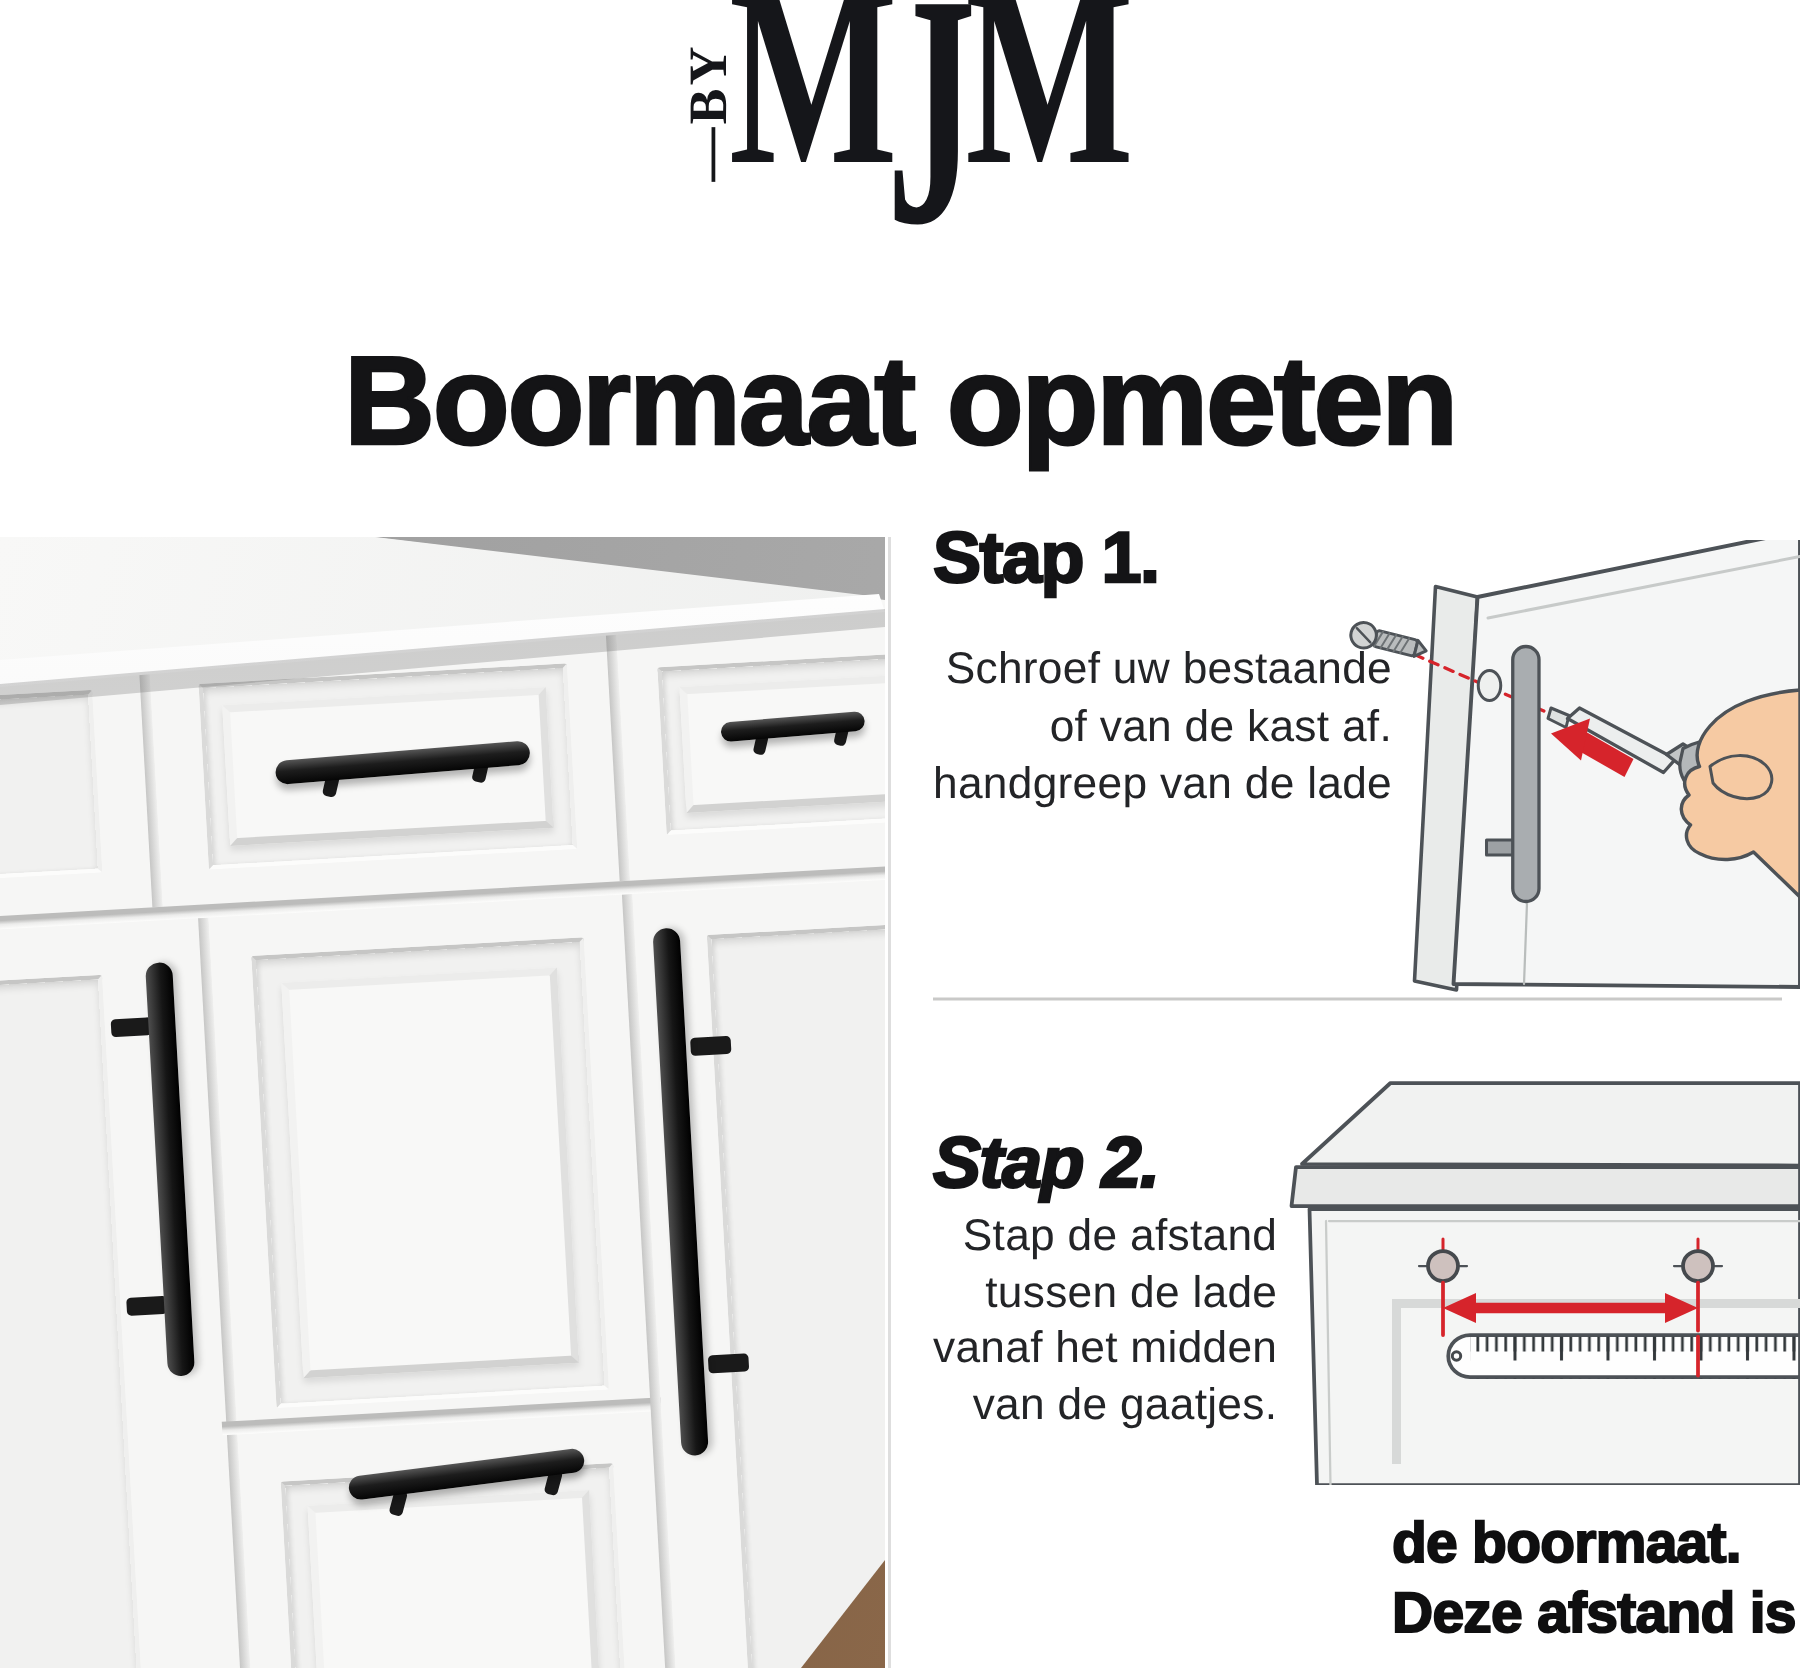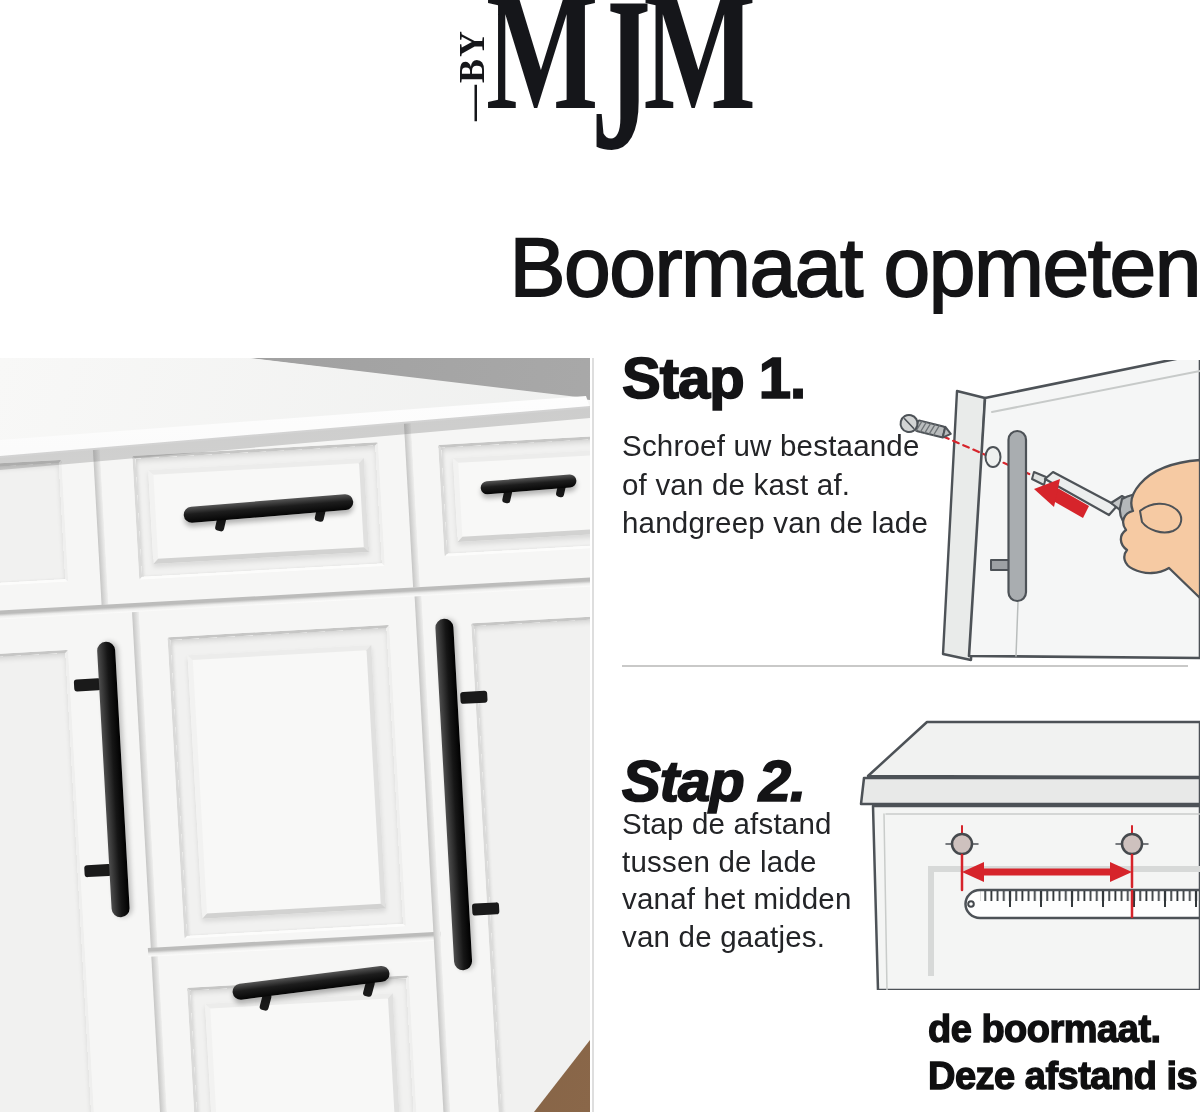--- a/index.html
+++ b/index.html
@@ -18,22 +18,22 @@
   }
   .logo-j { display:inline-block; transform:scaleY(1.30); transform-origin:50% 6%; }
   .logo-by {
     position:absolute; left:408px; top:54px; width:128px; text-align:center;
     font-family:"Liberation Serif", serif; font-weight:700;
     font-size:36px; letter-spacing:2px; color:#15161a;
     transform:rotate(-90deg);
   }
   
   .title {
-    position:absolute; left:0; right:0; top:219px; text-align:right;
-    font-size:84px; font-weight:400; letter-spacing:-1.5px;
+    position:absolute; left:0; right:0; top:219px; text-align:center;
+    font-size:84px; font-weight:700; letter-spacing:-1.5px;
     color:var(--heading-text,#141416); -webkit-text-stroke:1.8px var(--heading-text,#141416);
   }
   
   .photo { position:absolute; left:0; top:358px; width:590px; height:754px;
            overflow:hidden; background:#f7f7f6; }
   .wall  { position:absolute; inset:0;
            clip-path:polygon(248px 0, 590px 0, 590px 42px);
            background:linear-gradient(100deg,var(--wall-gray,#9b9b9b),#ababab); }
   .counter-top  { position:absolute; inset:0;
            clip-path:polygon(0 0, 250px 0, 586px 40px, 0 86px);
@@ -64,26 +64,26 @@
            background:linear-gradient(90deg,#4e4e4e 0%,#161616 55%,#000 100%);
            box-shadow:3px 0 5px rgba(0,0,0,.22); z-index:2; }
   .post  { position:absolute; background:#1a1a1a; z-index:1; border-radius:3px; }
   .floor { position:absolute; inset:0; z-index:5;
            clip-path:polygon(534px 754px, 590px 682px, 590px 754px);
            background:linear-gradient(110deg,#94724f,var(--wood-floor,#7c5d41) 55%,#8a6749); }
   .photo-divider { position:absolute; left:592px; top:358px; width:2px; height:754px;
            background:#dedede; }
   
   .step-heading {
-    position:absolute; left:622px; font-size:58px; font-weight:700; letter-spacing:-1px;
+    position:absolute; left:622px; font-size:48px; font-weight:700; letter-spacing:-1px;
     color:var(--heading-text,#141416); -webkit-text-stroke:1.7px var(--heading-text,#141416);
     line-height:1;
   }
   .step-body { position:absolute; left:622px; font-size:29.5px; line-height:38.5px;
-    color:var(--body-text,#232427); letter-spacing:0.2px; }
+    color:var(--body-text,#232427); letter-spacing:0.2px;text-align:right; }
   .step-body .ln { display:block; }
   .divider { position:absolute; left:622px; top:665px; width:566px; height:2px;
     background:var(--divider,#c9c9c8); }
   .ill { position:absolute; }
   .conclusion { position:absolute; left:928px; top:1006px; font-size:38px; font-weight:700;
     line-height:47px; letter-spacing:-0.5px;
     color:#0f0f10; -webkit-text-stroke:1.3px #0f0f10; }
   .conclusion .ln { display:block; }
 </style>
 </head>

